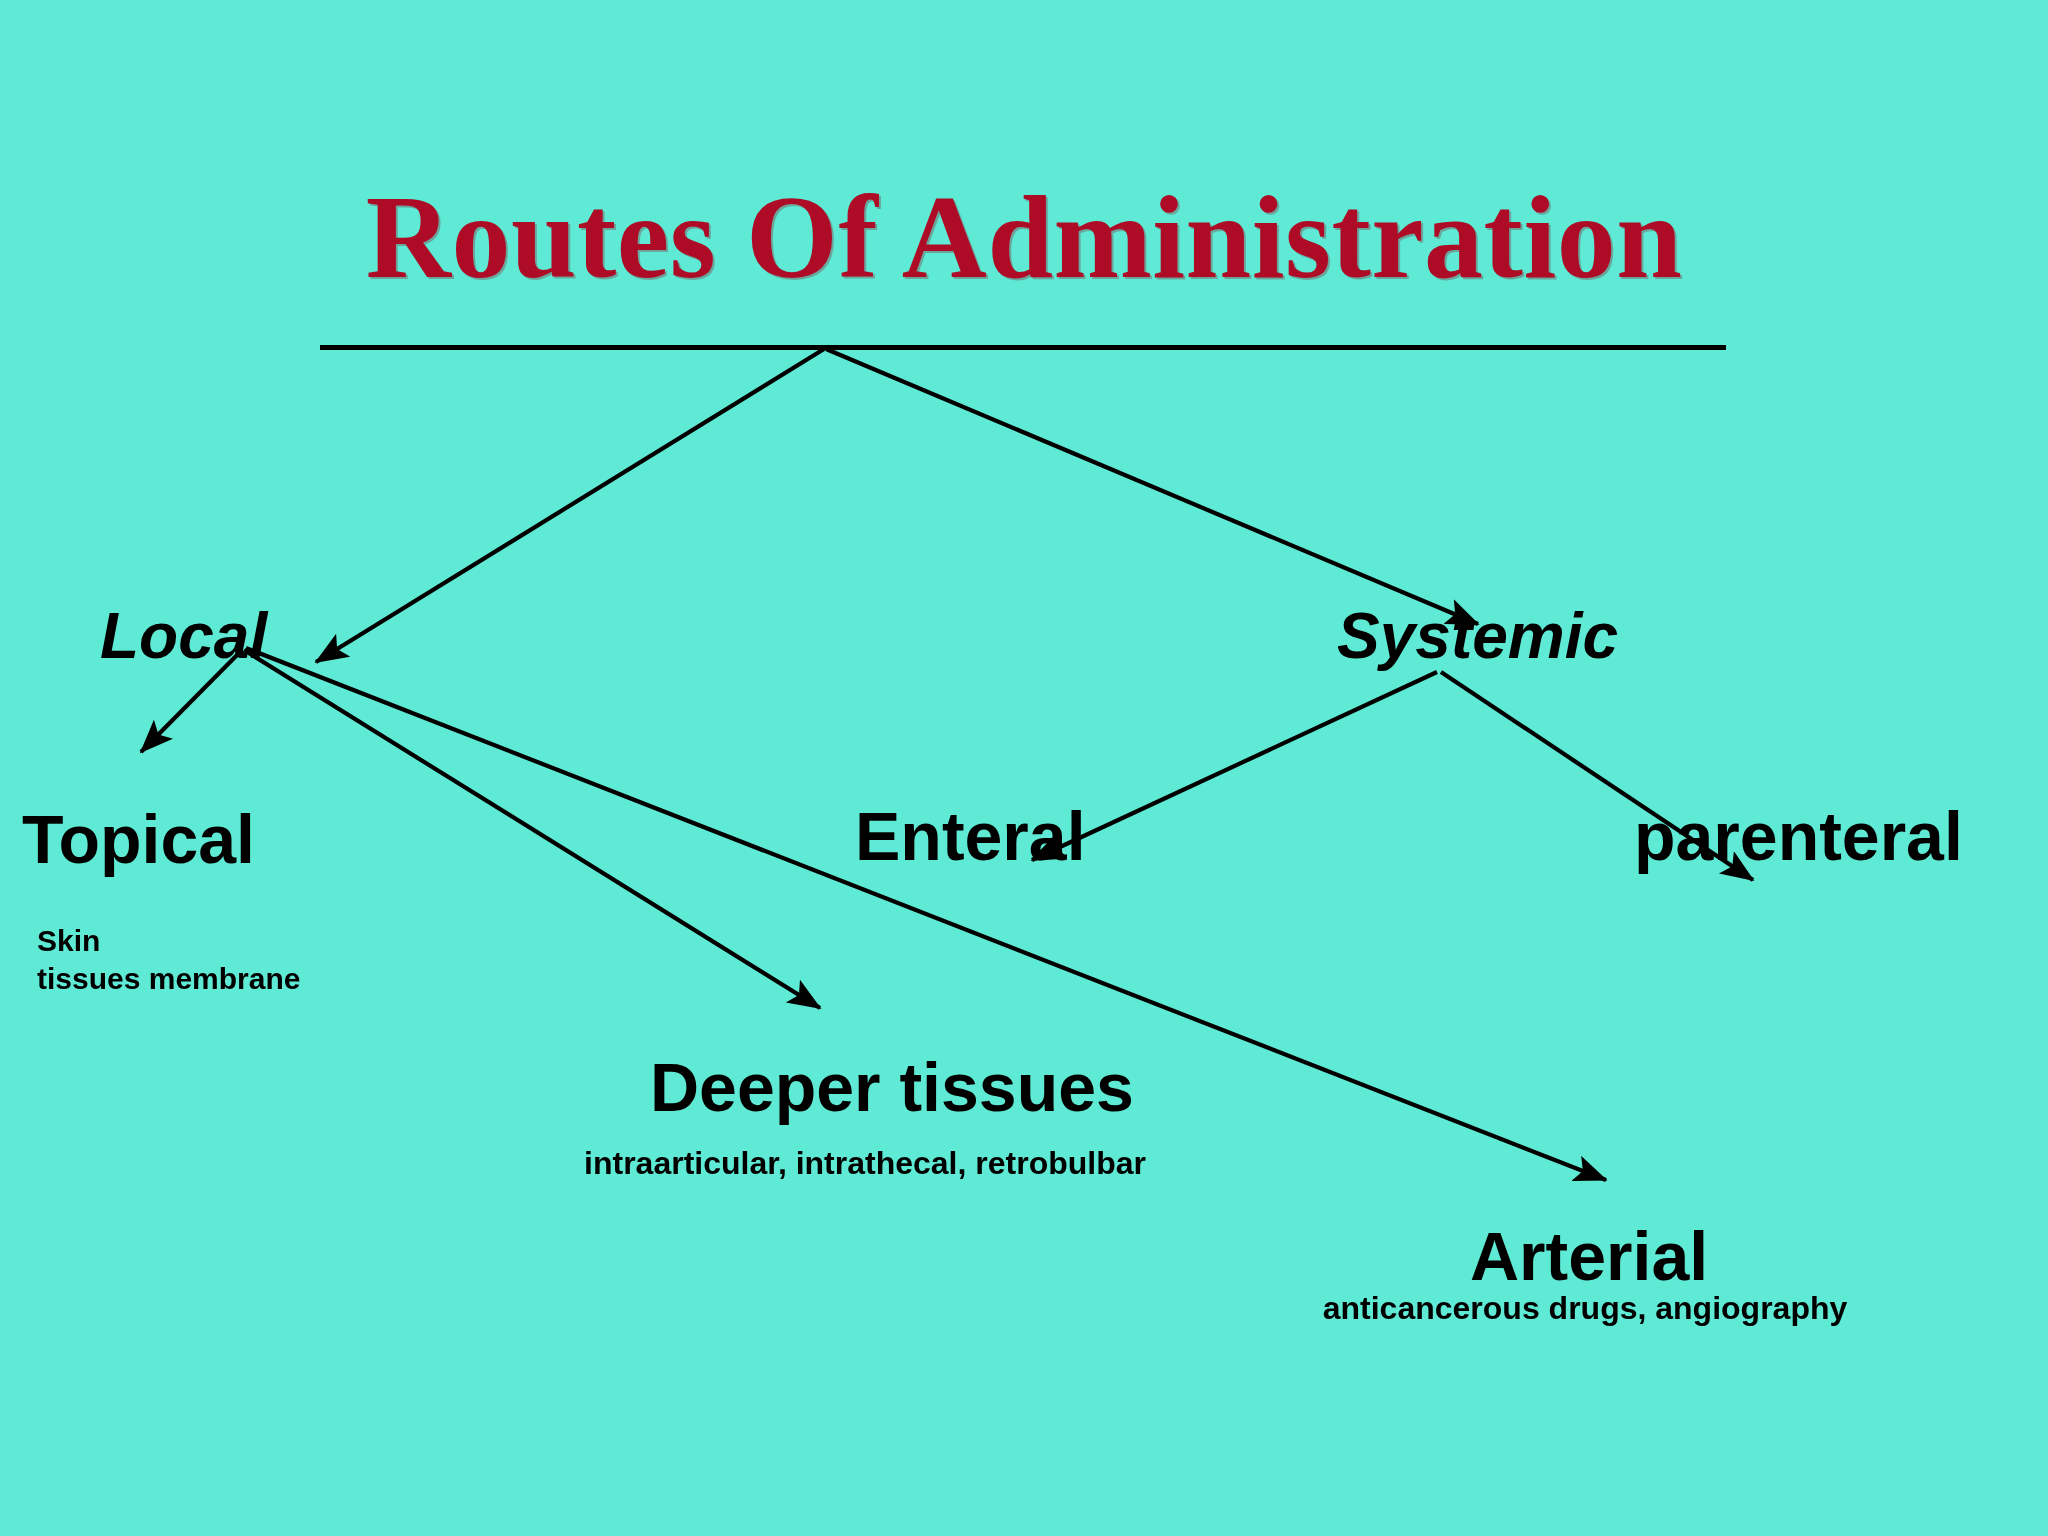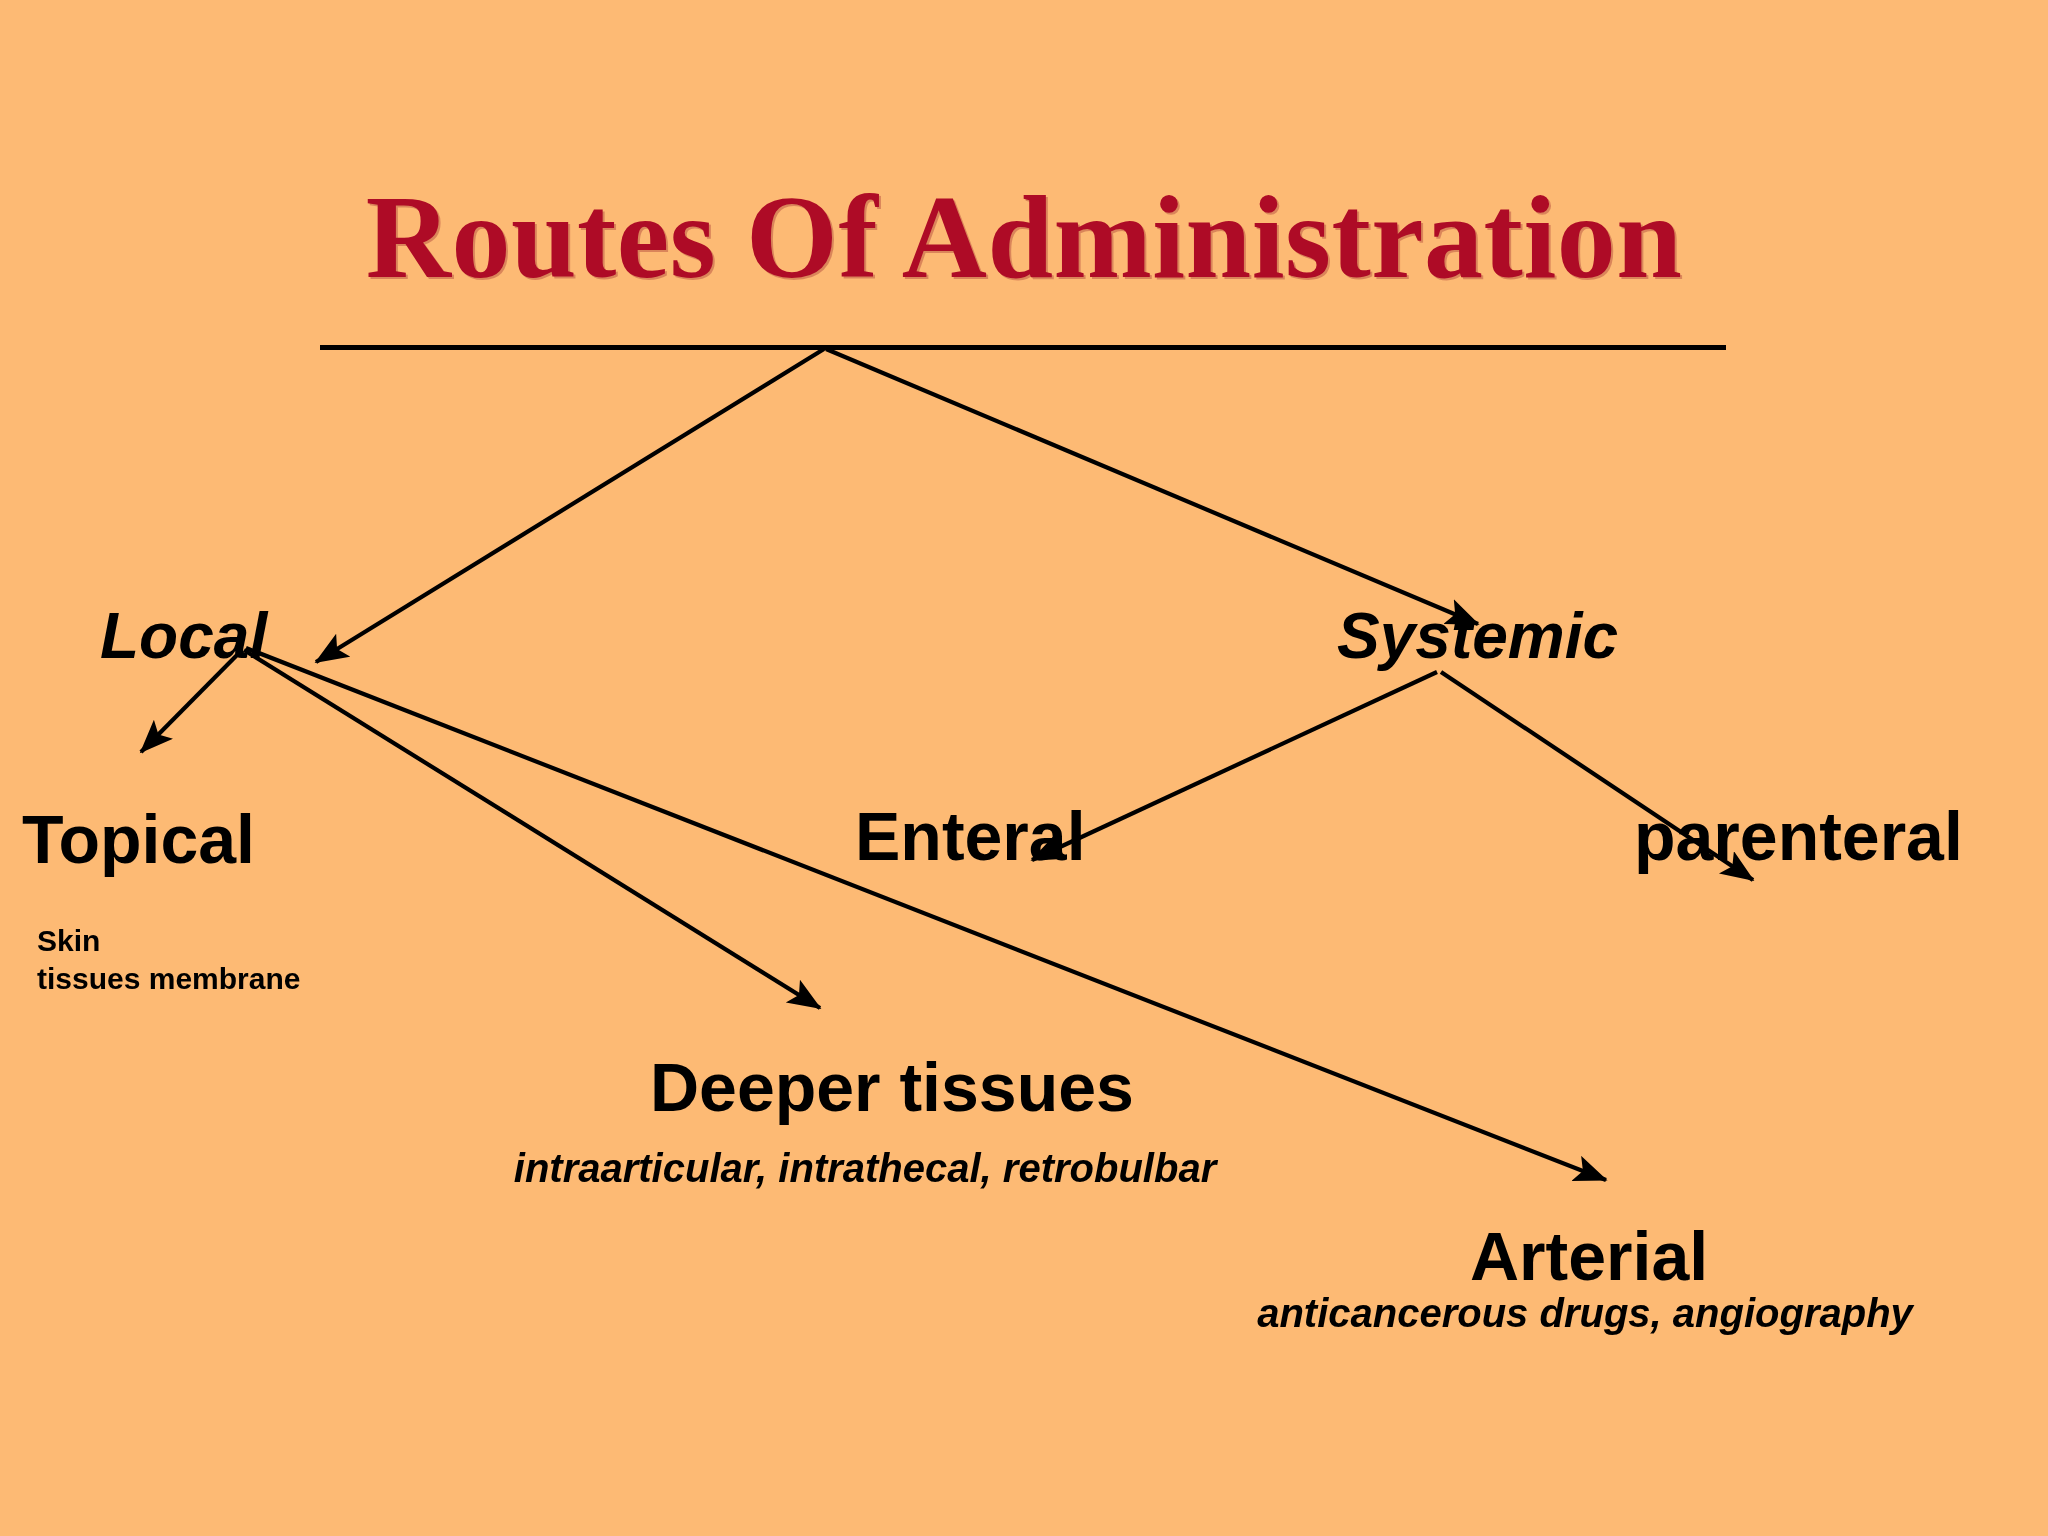--- a/index.html
+++ b/index.html
@@ -4,21 +4,21 @@
 <style>
   html, body {
     margin: 0;
     padding: 0;
     background: #ffffff;
   }
   #slide {
     position: relative;
     width: 2048px;
     height: 1536px;
-    background: #fdba74;
+    background: #5eead4;
     overflow: hidden;
     font-family: "Liberation Sans", sans-serif;
   }
   #arrow-layer {
     position: absolute;
     left: 0;
     top: 0;
     width: 2048px;
     height: 1536px;
     pointer-events: none;
@@ -51,21 +51,21 @@
   .node {
     position: absolute;
     font-family: "Liberation Sans", sans-serif;
     font-weight: bold;
     color: #000000;
     white-space: nowrap;
   }
   .lvl1 { font-size: 64px; line-height: 1.0; font-style: italic; }
   .lvl2 { font-size: 68px; line-height: 1.0; }
   .sub  { font-size: 30px; line-height: 1.28; font-weight: bold; }
-  .sub2 { font-size: 40px; line-height: 1.25; font-weight: bold; font-style: italic; }
+  .sub2 { font-size: 32px; line-height: 1.25; font-weight: bold; }
 
   #node-local     { left: 100px;  top: 604px; }
   #node-systemic  { left: 1337px; top: 604px; }
   #node-topical   { left: 22px;   top: 805px; }
   #node-enteral   { left: 855px;  top: 802px; }
   #node-parenteral{ left: 1634px; top: 802px; }
   #topical-detail { left: 37px;   top: 922px; }
 
   #node-deeper    { left: 650px;  top: 1053px; width: 430px; text-align: center; }
   #deeper-detail  { left: 430px;  top: 1143px; width: 870px; text-align: center; }

